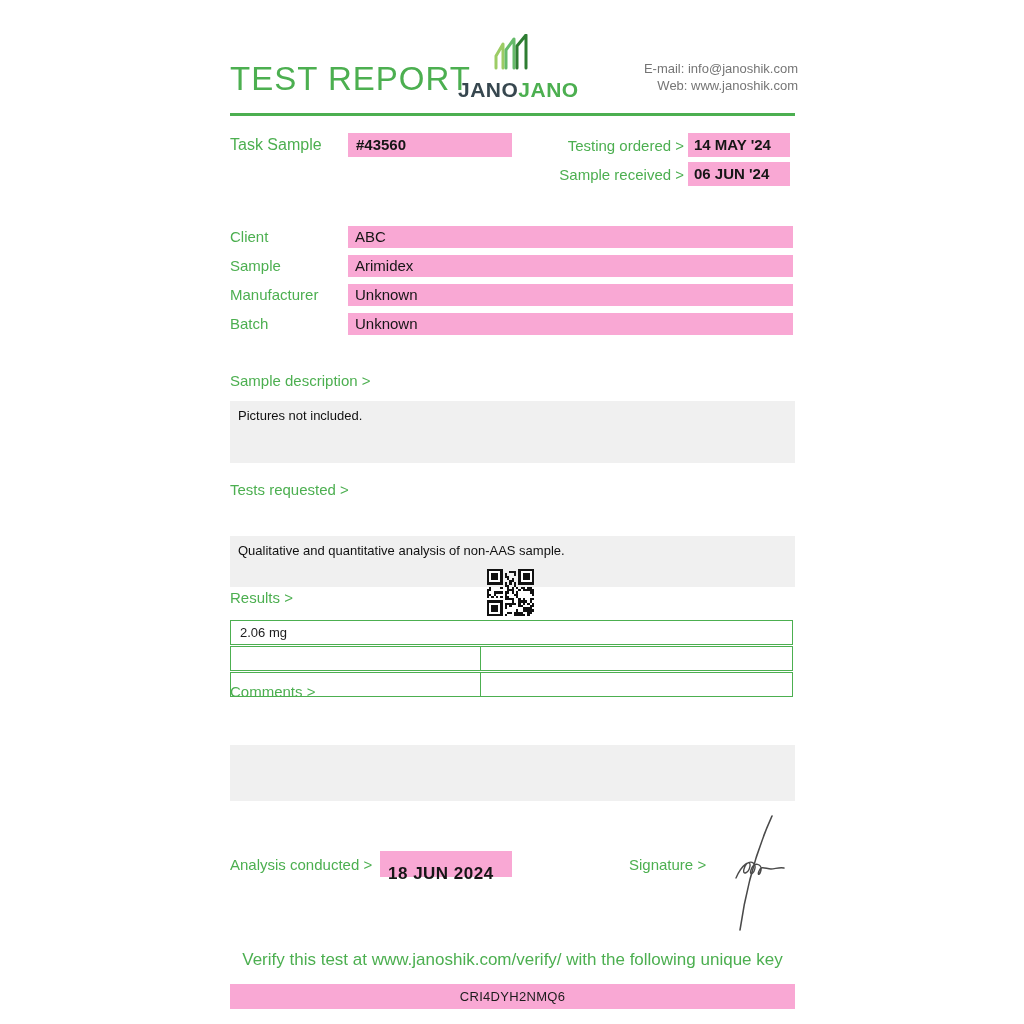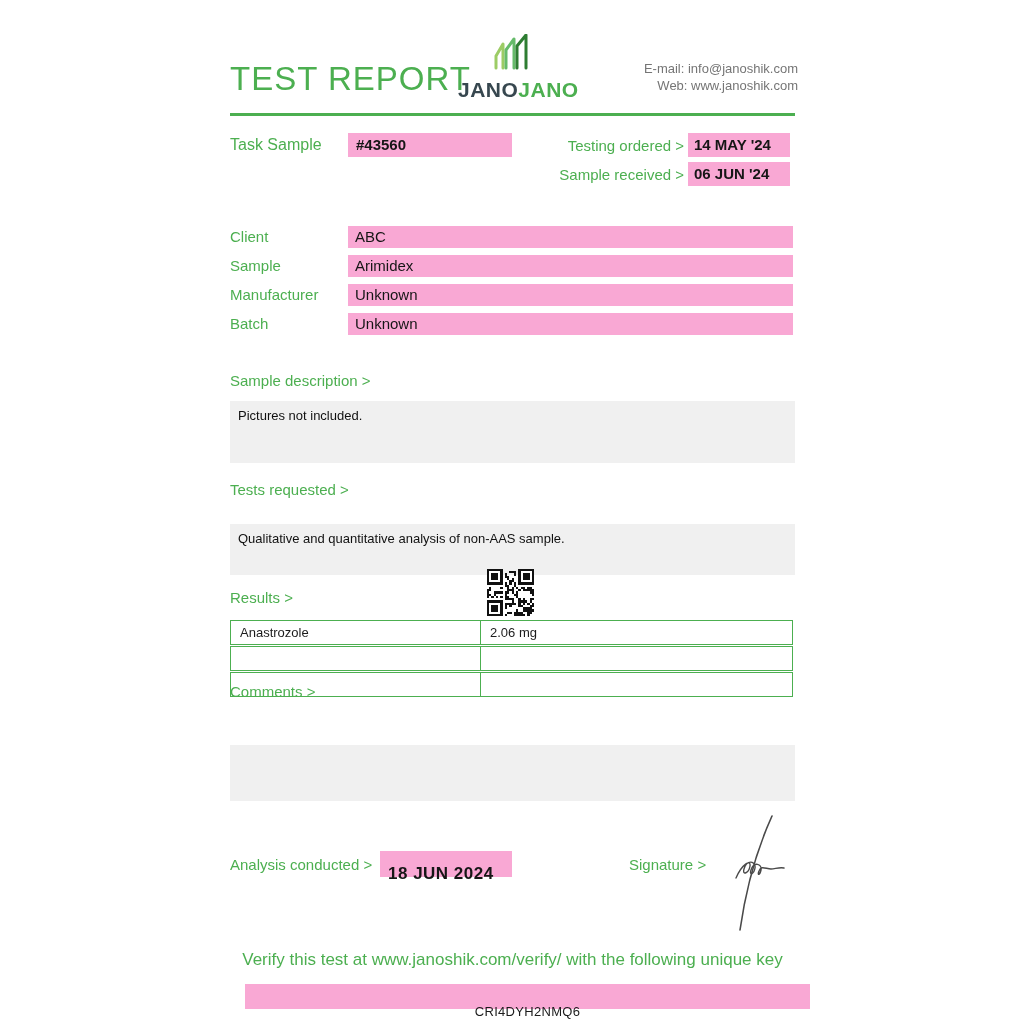--- a/index.html
+++ b/index.html
@@ -53,22 +53,22 @@
 
   
   .an-label { left:230px; top:856px; }
   .an-field { left:380px; top:851px; width:132px; height:26px; padding:13px 0 0 8px;
               font-weight:bold; font-size:17px; letter-spacing:.5px; }
   .sig-label { left:629px; top:856px; }
   .sig { left:720px; top:812px; }
 
   .verify { left:230px; top:950px; width:565px; text-align:center;
             font-size:17px; color:#4caf50; white-space:nowrap; }
-  .key-field { left:245px; top:984px; width:565px; height:25px; text-align:center;
-               padding-top:20px; font-size:13px; letter-spacing:.3px; }
+  .key-field { left:230px; top:984px; width:565px; height:25px; text-align:center;
+               padding-top:5px; font-size:13px; letter-spacing:.3px; }
 </style>
 </head>
 <body>
 
 <div class="page">
 
   <div class="abs title">TEST REPORT</div>
 
   <div class="abs logo">
     <span>
@@ -106,21 +106,21 @@
   <div class="abs label info-label" style="top:286px">Manufacturer</div>
   <div class="abs field value info-field" style="top:284px">Unknown</div>
 
   <div class="abs label info-label" style="top:315px">Batch</div>
   <div class="abs field value info-field" style="top:313px">Unknown</div>
 
   <div class="abs sec-head" style="top:372px">Sample description &gt;</div>
   <div class="abs sec-box" style="top:401px;height:62px">Pictures not included.</div>
 
   <div class="abs sec-head" style="top:481px">Tests requested &gt;</div>
-  <div class="abs sec-box" style="top:524px;height:51px">Qualitative and quantitative analysis of non-AAS sample.</div>
+  <div class="abs sec-box" style="top:536px;height:51px">Qualitative and quantitative analysis of non-AAS sample.</div>
 
   <div class="abs sec-head" style="top:589px">Results &gt;</div>
   <div class="abs qr">
     <svg id="qrsvg" width="47" height="47" viewBox="0 0 21 21" shape-rendering="crispEdges">
         <rect x="0" y="0" width="7" height="7" fill="#111"></rect>
         <rect x="1" y="1" width="5" height="5" fill="#fff"></rect>
         <rect x="2" y="2" width="3" height="3" fill="#111"></rect>
         <rect x="14" y="0" width="7" height="7" fill="#111"></rect>
         <rect x="15" y="1" width="5" height="5" fill="#fff"></rect>
         <rect x="16" y="2" width="3" height="3" fill="#111"></rect>
@@ -242,21 +242,20 @@
         <rect x="13" y="20" width="1" height="1" fill="#111"></rect>
         <rect x="14" y="20" width="1" height="1" fill="#111"></rect>
         <rect x="15" y="20" width="1" height="1" fill="#111"></rect>
         <rect x="16" y="20" width="1" height="1" fill="#111"></rect>
         <rect x="18" y="20" width="1" height="1" fill="#111"></rect>
       </svg>
   </div>
 
   <div class="abs rtable">
     <div class="rrow">
-      <div class="rcell-name">Anastrozole</div>
       <div class="rcell-value">2.06 mg</div>
     </div>
     <div class="rrow">
       <div class="rcell-name"></div>
       <div class="rcell-value"></div>
     </div>
     <div class="rrow">
       <div class="rcell-name"></div>
       <div class="rcell-value"></div>
     </div>

